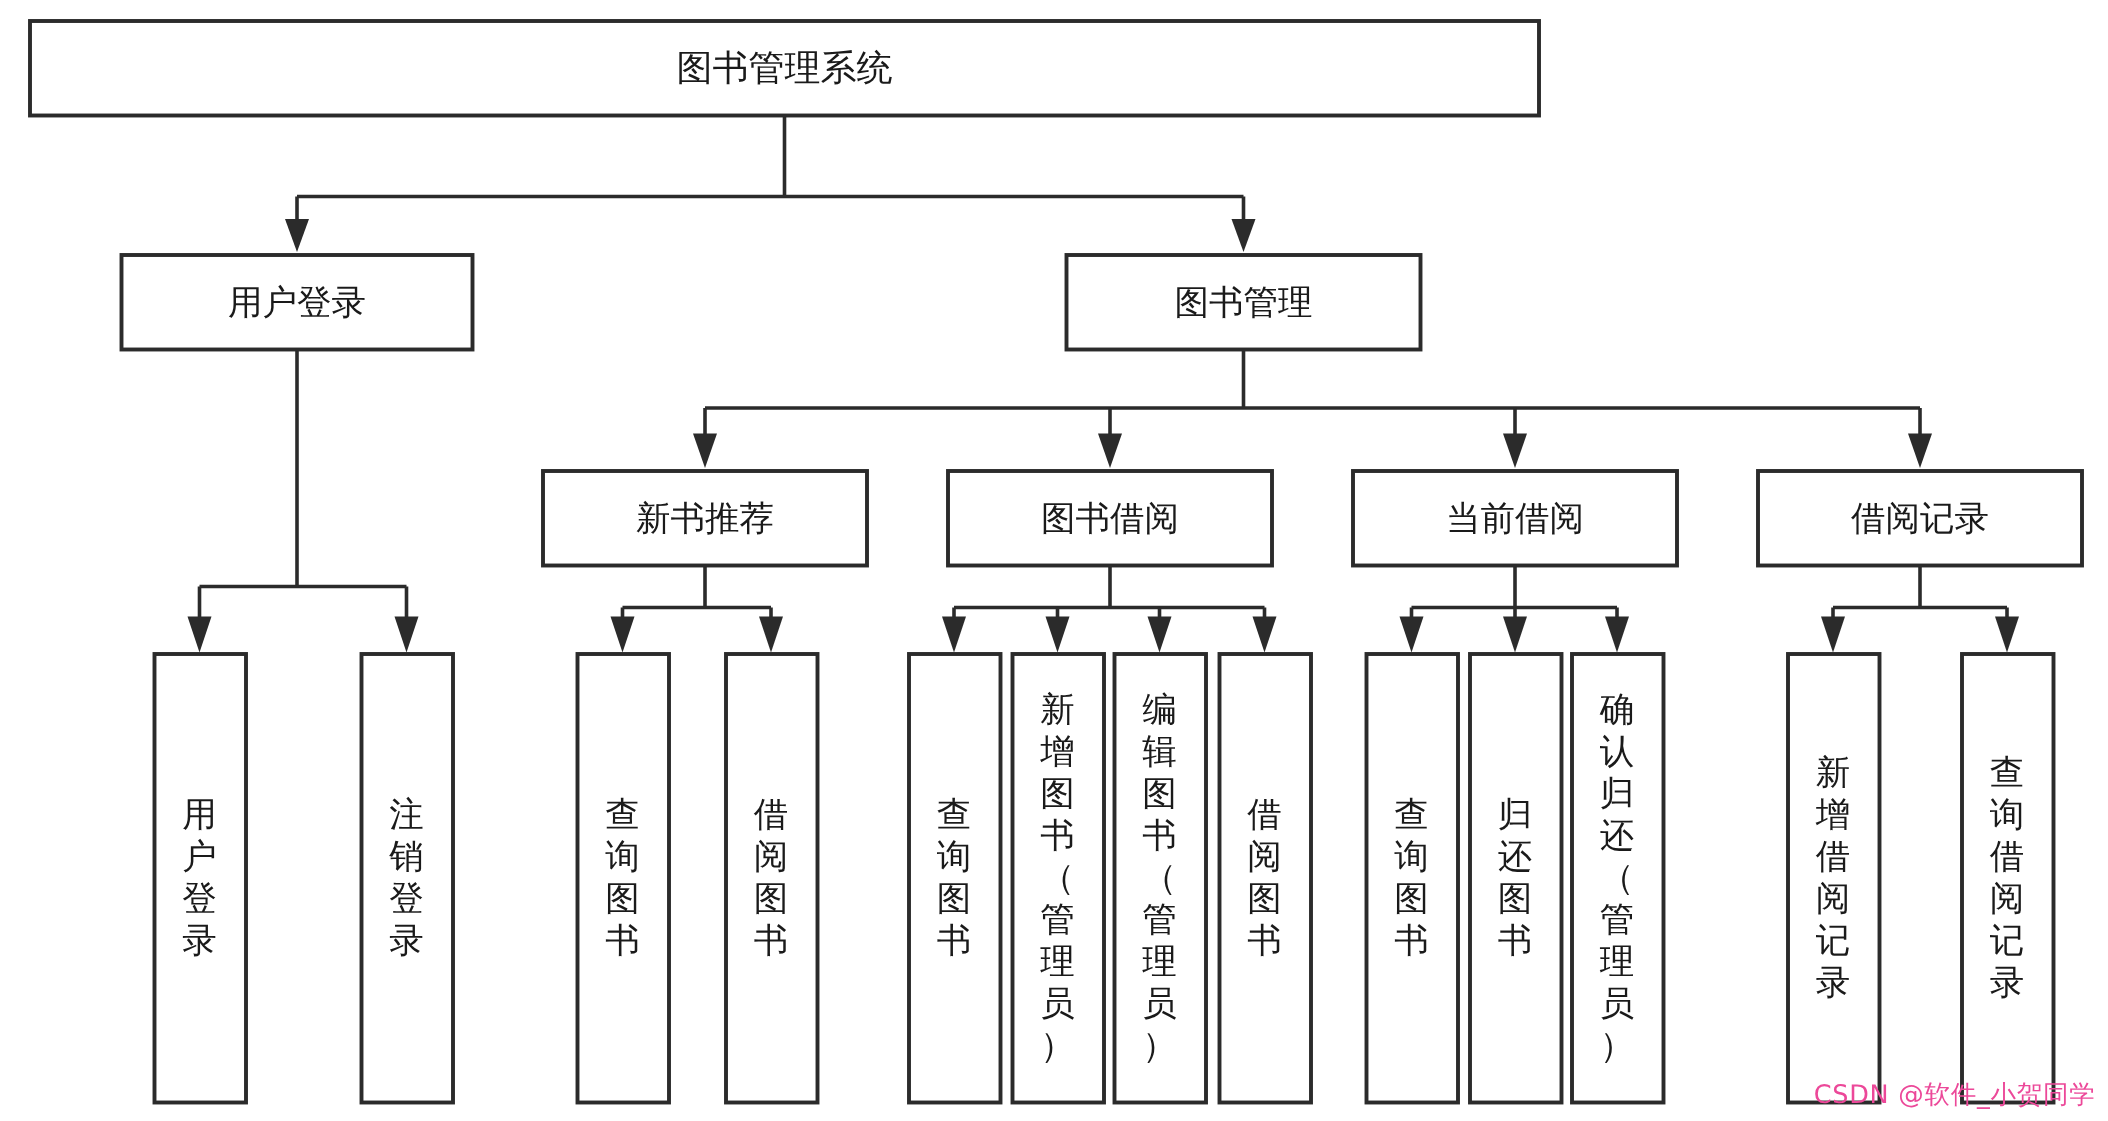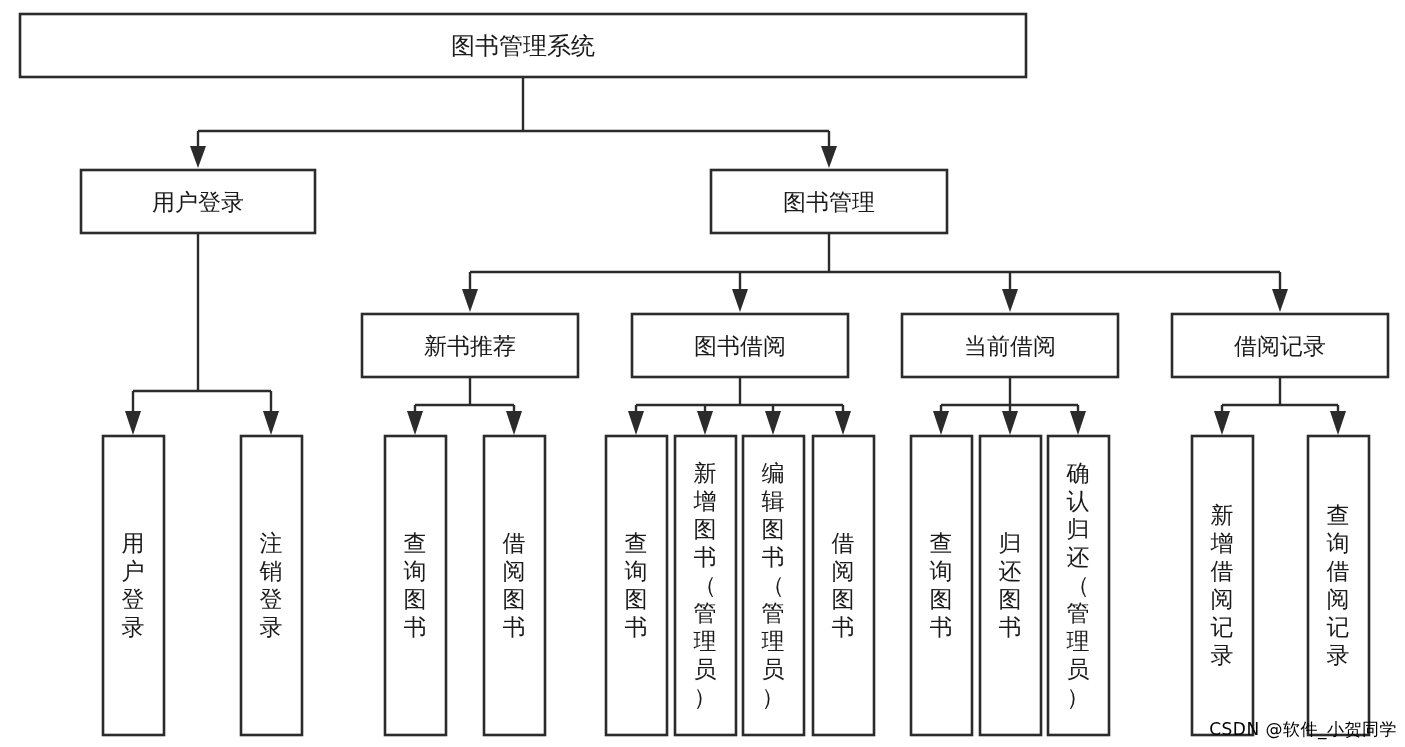--- a/index.html
+++ b/index.html
@@ -50,21 +50,21 @@
   .arrow-head {
     fill: #2b2b2b;
     stroke: none;
   }
   .watermark {
     position: absolute;
     right: 8px;
     bottom: 6px;
     font-family: "DejaVu Sans", "Liberation Sans", sans-serif;
     font-size: 17px;
-    color: #000000;
+    color: #ec4899;
     white-space: nowrap;
     letter-spacing: 0.5px;
     user-select: none;
   }
 </style>
 </head>
 <body>
 
 <svg id="diagram" viewBox="0 0 1405 747">
 

